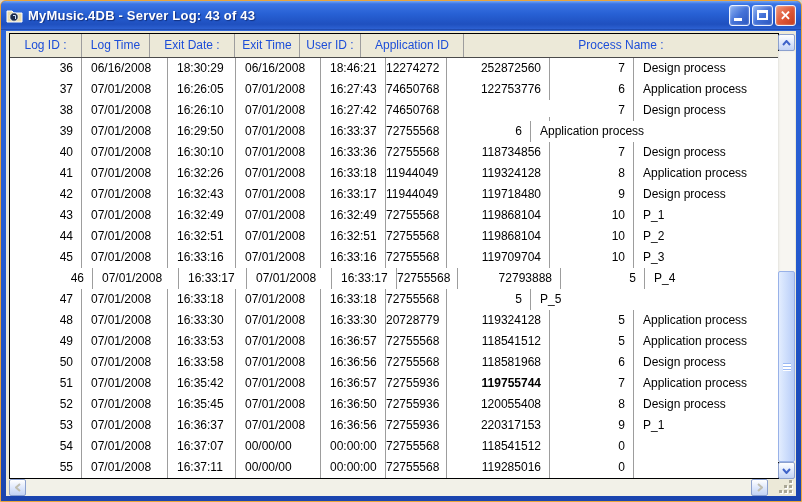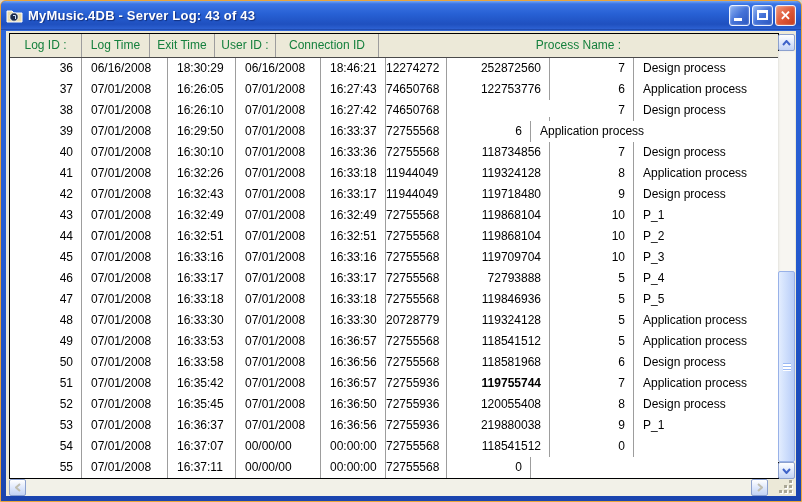--- a/index.html
+++ b/index.html
@@ -53,21 +53,21 @@
 
   .logtable {
     position:absolute; left:3px; top:2px; width:770px; height:446px;
     border:1px solid #000; background:#fff; overflow:hidden;
   }
   .header-row {
     display:flex; height:24px; background:#ece9d8;
     border-bottom:1px solid #4a4a4a;
   }
   .hcell {
-    font-size:12px; color:#15803d; line-height:23px; text-align:center;
+    font-size:12px; color:#1d4ed8; line-height:23px; text-align:center;
     border-right:1px solid #9d9d9d; overflow:hidden; white-space:nowrap;
     flex:0 0 auto; cursor:default;
   }
   .hcell:last-child { border-right:none; flex:1 1 auto; }
   .tbody { height:420px; }
   .trow { display:flex; height:21px; }
   .cell {
     font-size:12px; color:#000; line-height:21px;
     border-right:1px solid #9d9d9d; overflow:hidden; white-space:nowrap;
     flex:0 0 auto;
@@ -137,23 +137,24 @@
         </span>
     </span>
   </div>
 
   <div class="content">
 
     <div class="logtable">
       <div class="header-row" id="header-row">
           <div class="hcell" style="width: 72px;">Log ID :</div>
           <div class="hcell" style="width: 68px;">Log Time</div>
+          <div class="hcell" style="width: 85px;">Exit Date :</div>
           <div class="hcell" style="width: 65px;">Exit Time</div>
           <div class="hcell" style="width: 61px;">User ID :</div>
-          <div class="hcell" style="width: 103px;">Connection ID</div>
+          <div class="hcell" style="width: 103px;">Application ID</div>
           <div class="hcell" style="width: 146px;">Process Name :</div>
         </div>
       <div class="tbody" id="table-body">
           <div class="trow">
             <div class="cell ar" style="width: 72px;">36</div>
             <div class="cell al" style="width: 86px;">06/16/2008</div>
             <div class="cell al" style="width: 68px;">18:30:29</div>
             <div class="cell al" style="width: 85px;">06/16/2008</div>
             <div class="cell al" style="width: 65px;">18:46:21</div>
             <div class="cell ar" style="width: 61px;">12274272</div>
@@ -253,38 +254,37 @@
             <div class="cell al" style="width: 86px;">07/01/2008</div>
             <div class="cell al" style="width: 68px;">16:33:16</div>
             <div class="cell al" style="width: 85px;">07/01/2008</div>
             <div class="cell al" style="width: 65px;">16:33:16</div>
             <div class="cell ar" style="width: 61px;">72755568</div>
             <div class="cell ar" style="width: 103px;">119709704</div>
             <div class="cell ar" style="width: 84px;">10</div>
             <div class="cell al" style="width: 146px;">P_3</div>
           </div>
           <div class="trow">
-            <div class="cell ar" style="width: 72px;">46</div>
+            <div class="cell ar" style="width: 72px; margin-left: 11px;">46</div>
             <div class="cell al" style="width: 86px;">07/01/2008</div>
             <div class="cell al" style="width: 68px;">16:33:17</div>
             <div class="cell al" style="width: 85px;">07/01/2008</div>
             <div class="cell al" style="width: 65px;">16:33:17</div>
             <div class="cell ar" style="width: 61px;">72755568</div>
             <div class="cell ar" style="width: 103px;">72793888</div>
             <div class="cell ar" style="width: 84px;">5</div>
             <div class="cell al" style="width: 146px;">P_4</div>
           </div>
           <div class="trow">
             <div class="cell ar" style="width: 72px;">47</div>
             <div class="cell al" style="width: 86px;">07/01/2008</div>
             <div class="cell al" style="width: 68px;">16:33:18</div>
             <div class="cell al" style="width: 85px;">07/01/2008</div>
             <div class="cell al" style="width: 65px;">16:33:18</div>
             <div class="cell ar" style="width: 61px;">72755568</div>
-            <div class="cell ar" style="width: 103px;">119846936</div>
             <div class="cell ar" style="width: 84px;">5</div>
             <div class="cell al" style="width: 146px;">P_5</div>
           </div>
           <div class="trow">
             <div class="cell ar" style="width: 72px;">48</div>
             <div class="cell al" style="width: 86px;">07/01/2008</div>
             <div class="cell al" style="width: 68px;">16:33:30</div>
             <div class="cell al" style="width: 85px;">07/01/2008</div>
             <div class="cell al" style="width: 65px;">16:33:30</div>
             <div class="cell ar" style="width: 61px;">20728779</div>
@@ -336,21 +336,21 @@
             <div class="cell ar" style="width: 84px;">8</div>
             <div class="cell al" style="width: 146px;">Design process</div>
           </div>
           <div class="trow">
             <div class="cell ar" style="width: 72px;">53</div>
             <div class="cell al" style="width: 86px;">07/01/2008</div>
             <div class="cell al" style="width: 68px;">16:36:37</div>
             <div class="cell al" style="width: 85px;">07/01/2008</div>
             <div class="cell al" style="width: 65px;">16:36:56</div>
             <div class="cell ar" style="width: 61px;">72755936</div>
-            <div class="cell ar" style="width: 103px;">219880038</div>
+            <div class="cell ar" style="width: 103px;">220317153</div>
             <div class="cell ar" style="width: 84px;">9</div>
             <div class="cell al" style="width: 146px;">P_1</div>
           </div>
           <div class="trow">
             <div class="cell ar" style="width: 72px;">54</div>
             <div class="cell al" style="width: 86px;">07/01/2008</div>
             <div class="cell al" style="width: 68px;">16:37:07</div>
             <div class="cell al" style="width: 85px;">00/00/00</div>
             <div class="cell al" style="width: 65px;">00:00:00</div>
             <div class="cell ar" style="width: 61px;">72755568</div>
@@ -358,20 +358,21 @@
             <div class="cell ar" style="width: 84px;">0</div>
             <div class="cell al" style="width: 146px;"></div>
           </div>
           <div class="trow">
             <div class="cell ar" style="width: 72px;">55</div>
             <div class="cell al" style="width: 86px;">07/01/2008</div>
             <div class="cell al" style="width: 68px;">16:37:11</div>
             <div class="cell al" style="width: 85px;">00/00/00</div>
             <div class="cell al" style="width: 65px;">00:00:00</div>
             <div class="cell ar" style="width: 61px;">72755568</div>
+            <div class="cell ar" style="width: 103px;">119285016</div>
             <div class="cell ar" style="width: 84px;">0</div>
             <div class="cell al" style="width: 146px;"></div>
           </div>
         </div>
     </div>
 
     <div class="vscroll">
       <div class="sbtn up">
         <svg class="chev" width="9" height="6" viewBox="0 0 9 6">
             <path d="M1 5 L4.5 1 L8 5" stroke="#3f63c9" stroke-width="2" fill="none"></path>

